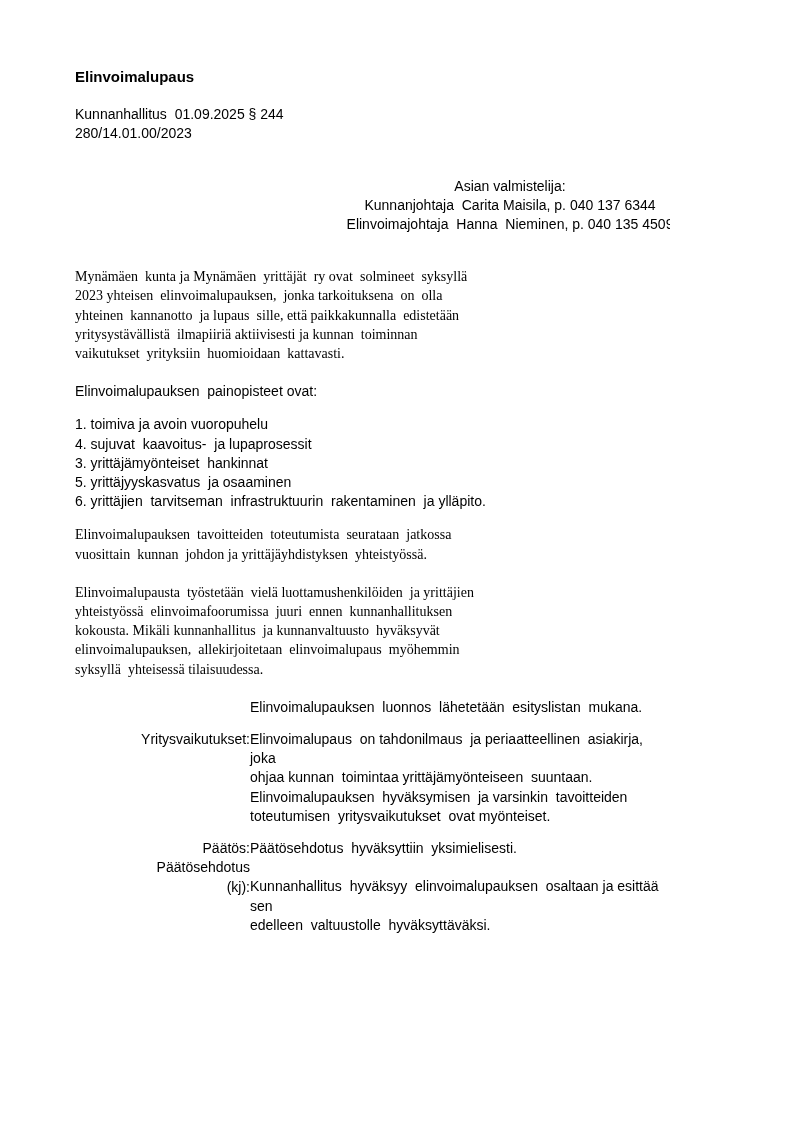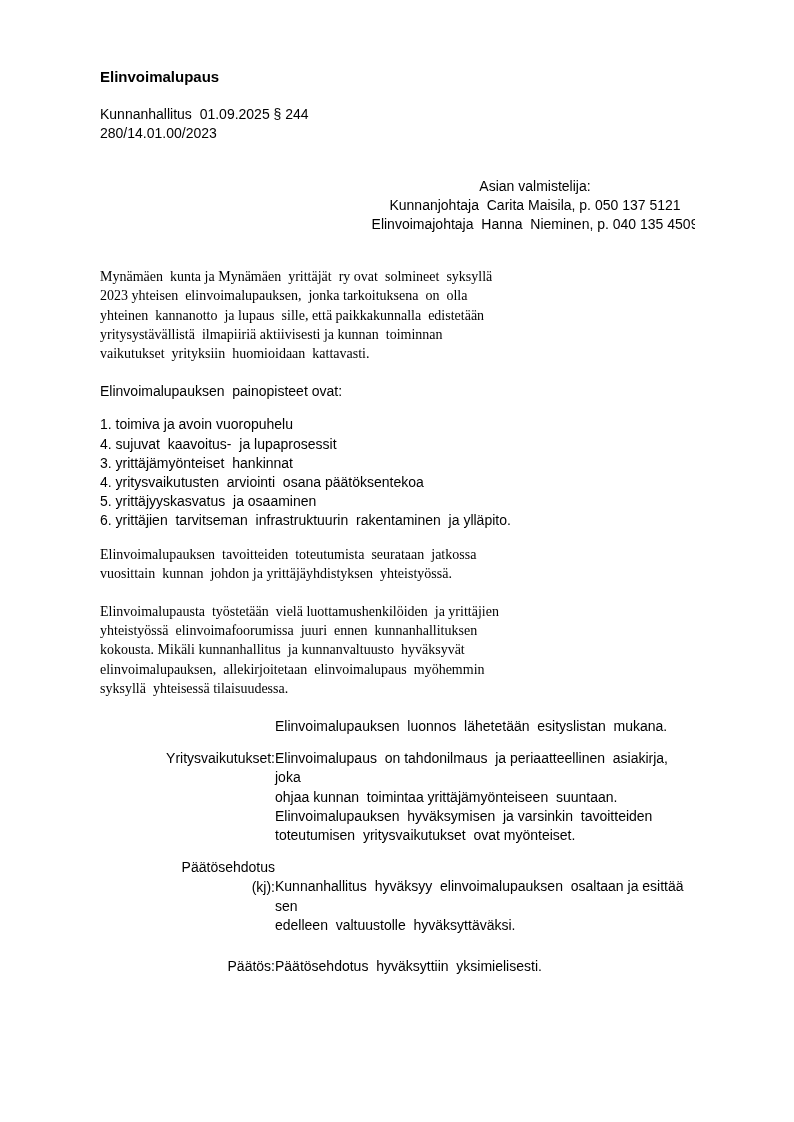--- a/index.html
+++ b/index.html
@@ -12,21 +12,20 @@
     width: 670px;
     height: 1122px;
     box-sizing: border-box;
     background: #ffffff;
     color: #000000;
     font-family: "Liberation Sans", "DejaVu Sans", sans-serif;
     font-size: 14px;
     line-height: 19.2px;
     padding: 67px 0 0 75px;
     overflow: hidden;
-    margin-left: 25px;
   }
   .pre {
     white-space: pre-wrap;
   }
   .doc-title {
     font-size: 15px;
     font-weight: bold;
     margin: 0 0 19px 0;
   }
   .meta-block {
@@ -84,38 +83,37 @@
 
   <h1 class="doc-title">Elinvoimalupaus</h1>
 
   <div class="meta-block">
     <div class="pre">Kunnanhallitus  01.09.2025 § 244</div>
     <div class="pre">280/14.01.00/2023</div>
   </div>
 
   <div class="indent preparer-block">
     <div class="pre">Asian valmistelija:</div>
-    <div class="pre">Kunnanjohtaja  Carita Maisila, p. 050 137 5121</div>
+    <div class="pre">Kunnanjohtaja  Carita Maisila, p. 040 137 6344</div>
     <div class="pre">Elinvoimajohtaja  Hanna  Nieminen, p. 040 135 4509</div>
   </div>
 
   <div class="indent para pre">Mynämäen  kunta ja Mynämäen  yrittäjät  ry ovat  solmineet  syksyllä
 2023 yhteisen  elinvoimalupauksen,  jonka tarkoituksena  on  olla
 yhteinen  kannanotto  ja lupaus  sille, että paikkakunnalla  edistetään
 yritysystävällistä  ilmapiiriä aktiivisesti ja kunnan  toiminnan
 vaikutukset  yrityksiin  huomioidaan  kattavasti.</div>
 
 
   <div class="indent list-heading pre">Elinvoimalupauksen  painopisteet ovat:</div>
 
   <ul class="indent priority-list">
     <li>1. toimiva ja avoin vuoropuhelu</li>
     <li>4. sujuvat  kaavoitus-  ja lupaprosessit</li>
     <li>3. yrittäjämyönteiset  hankinnat</li>
-    <li>4. yritysvaikutusten  arviointi  osana päätöksentekoa</li>
     <li>5. yrittäjyyskasvatus  ja osaaminen</li>
     <li>6. yrittäjien  tarvitseman  infrastruktuurin  rakentaminen  ja ylläpito.</li>
   </ul>
 
   <div class="indent para pre">Elinvoimalupauksen  tavoitteiden  toteutumista  seurataan  jatkossa
 vuosittain  kunnan  johdon ja yrittäjäyhdistyksen  yhteistyössä.</div>
 
   <div class="indent para pre">Elinvoimalupausta  työstetään  vielä luottamushenkilöiden  ja yrittäjien
 yhteistyössä  elinvoimafoorumissa  juuri  ennen  kunnanhallituksen
 kokousta. Mikäli kunnanhallitus  ja kunnanvaltuusto  hyväksyvät
@@ -125,25 +123,25 @@
   <div class="indent pre tight">Elinvoimalupauksen  luonnos  lähetetään  esityslistan  mukana.</div>
 
   <div class="row row-impact">
     <div class="row-label">Yritysvaikutukset:</div>
     <div class="row-text">Elinvoimalupaus  on tahdonilmaus  ja periaatteellinen  asiakirja, joka
 ohjaa kunnan  toimintaa yrittäjämyönteiseen  suuntaan.
 Elinvoimalupauksen  hyväksymisen  ja varsinkin  tavoitteiden
 toteutumisen  yritysvaikutukset  ovat myönteiset.</div>
   </div>
 
+  <div class="row">
+    <div class="row-label">Päätös:</div>
+    <div class="row-text">Päätösehdotus  hyväksyttiin  yksimielisesti.</div>
+  </div>
+
   <div class="row row-proposal">
     <div class="row-label">Päätösehdotus
 (kj):</div>
     <div class="row-text">Kunnanhallitus  hyväksyy  elinvoimalupauksen  osaltaan ja esittää sen
 edelleen  valtuustolle  hyväksyttäväksi.</div>
   </div>
 
-  <div class="row">
-    <div class="row-label">Päätös:</div>
-    <div class="row-text">Päätösehdotus  hyväksyttiin  yksimielisesti.</div>
-  </div>
-
 </div>
 
 </body></html>

